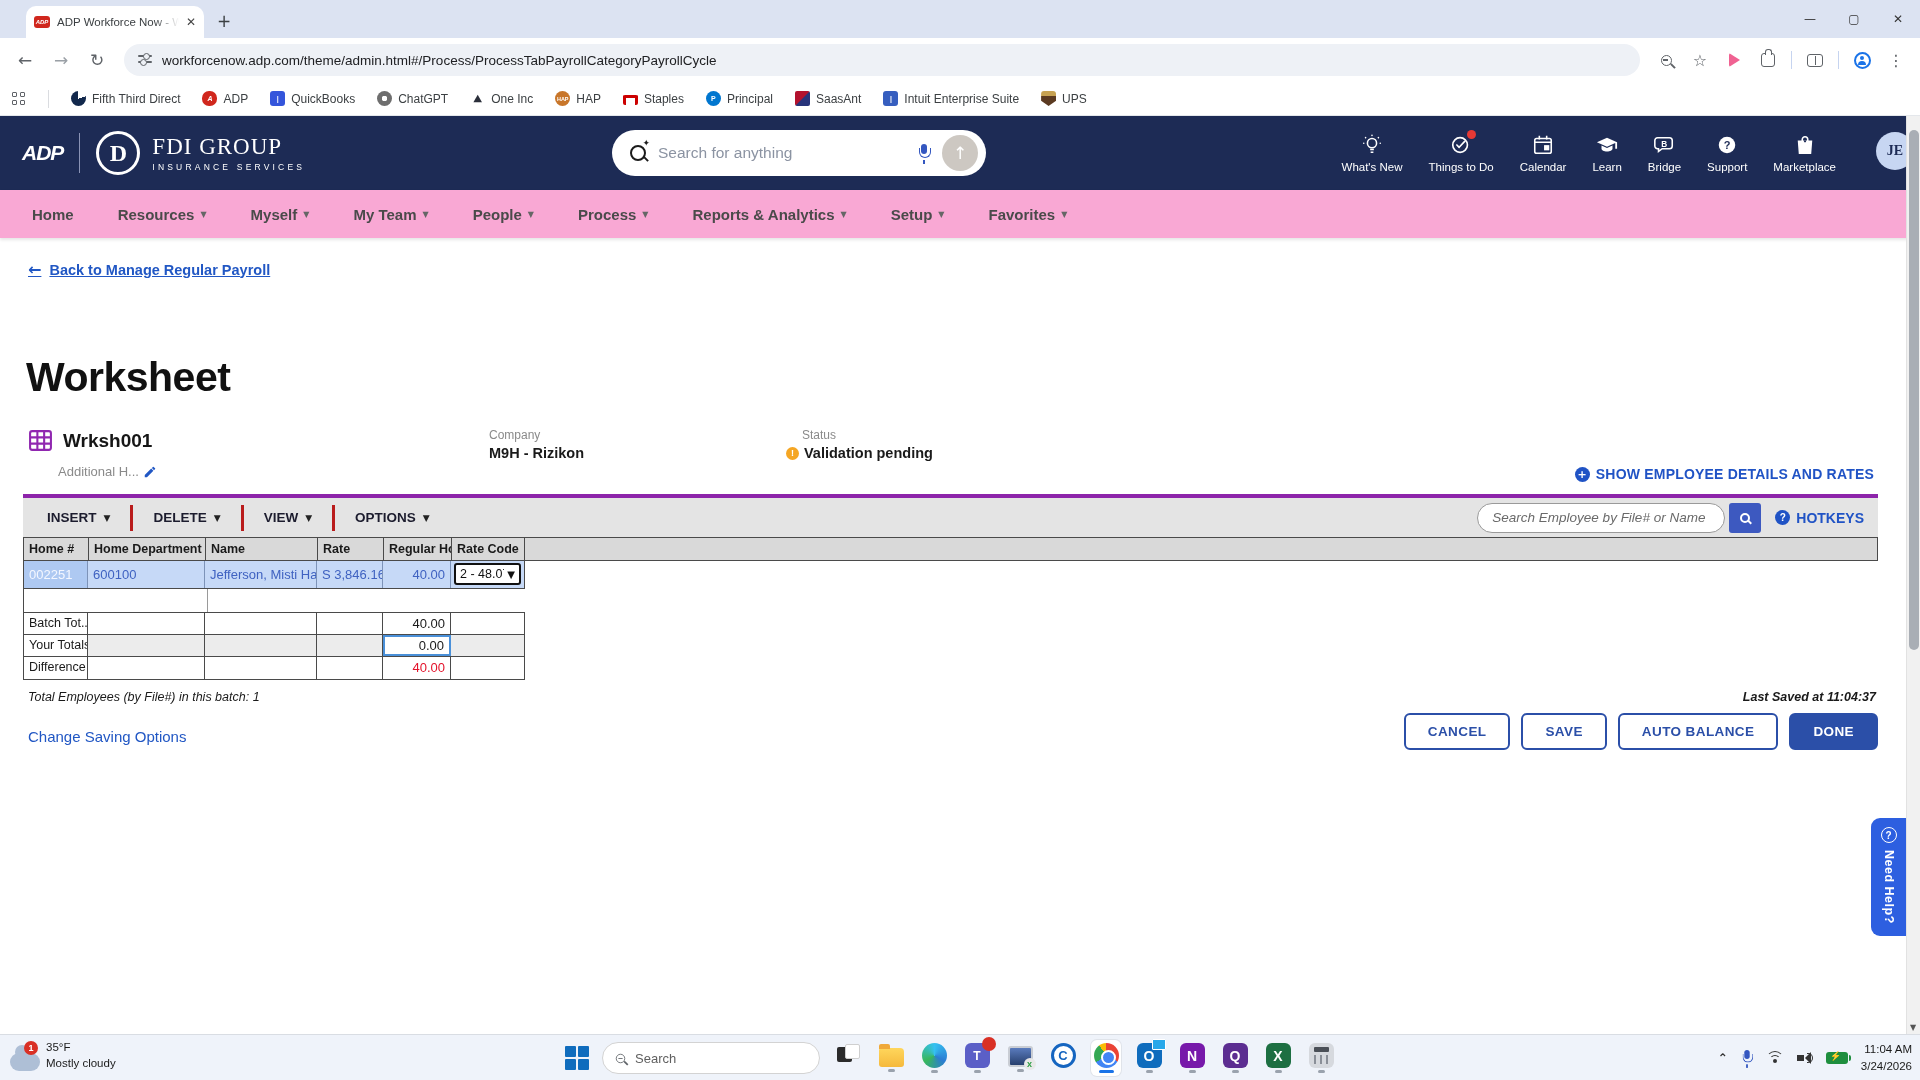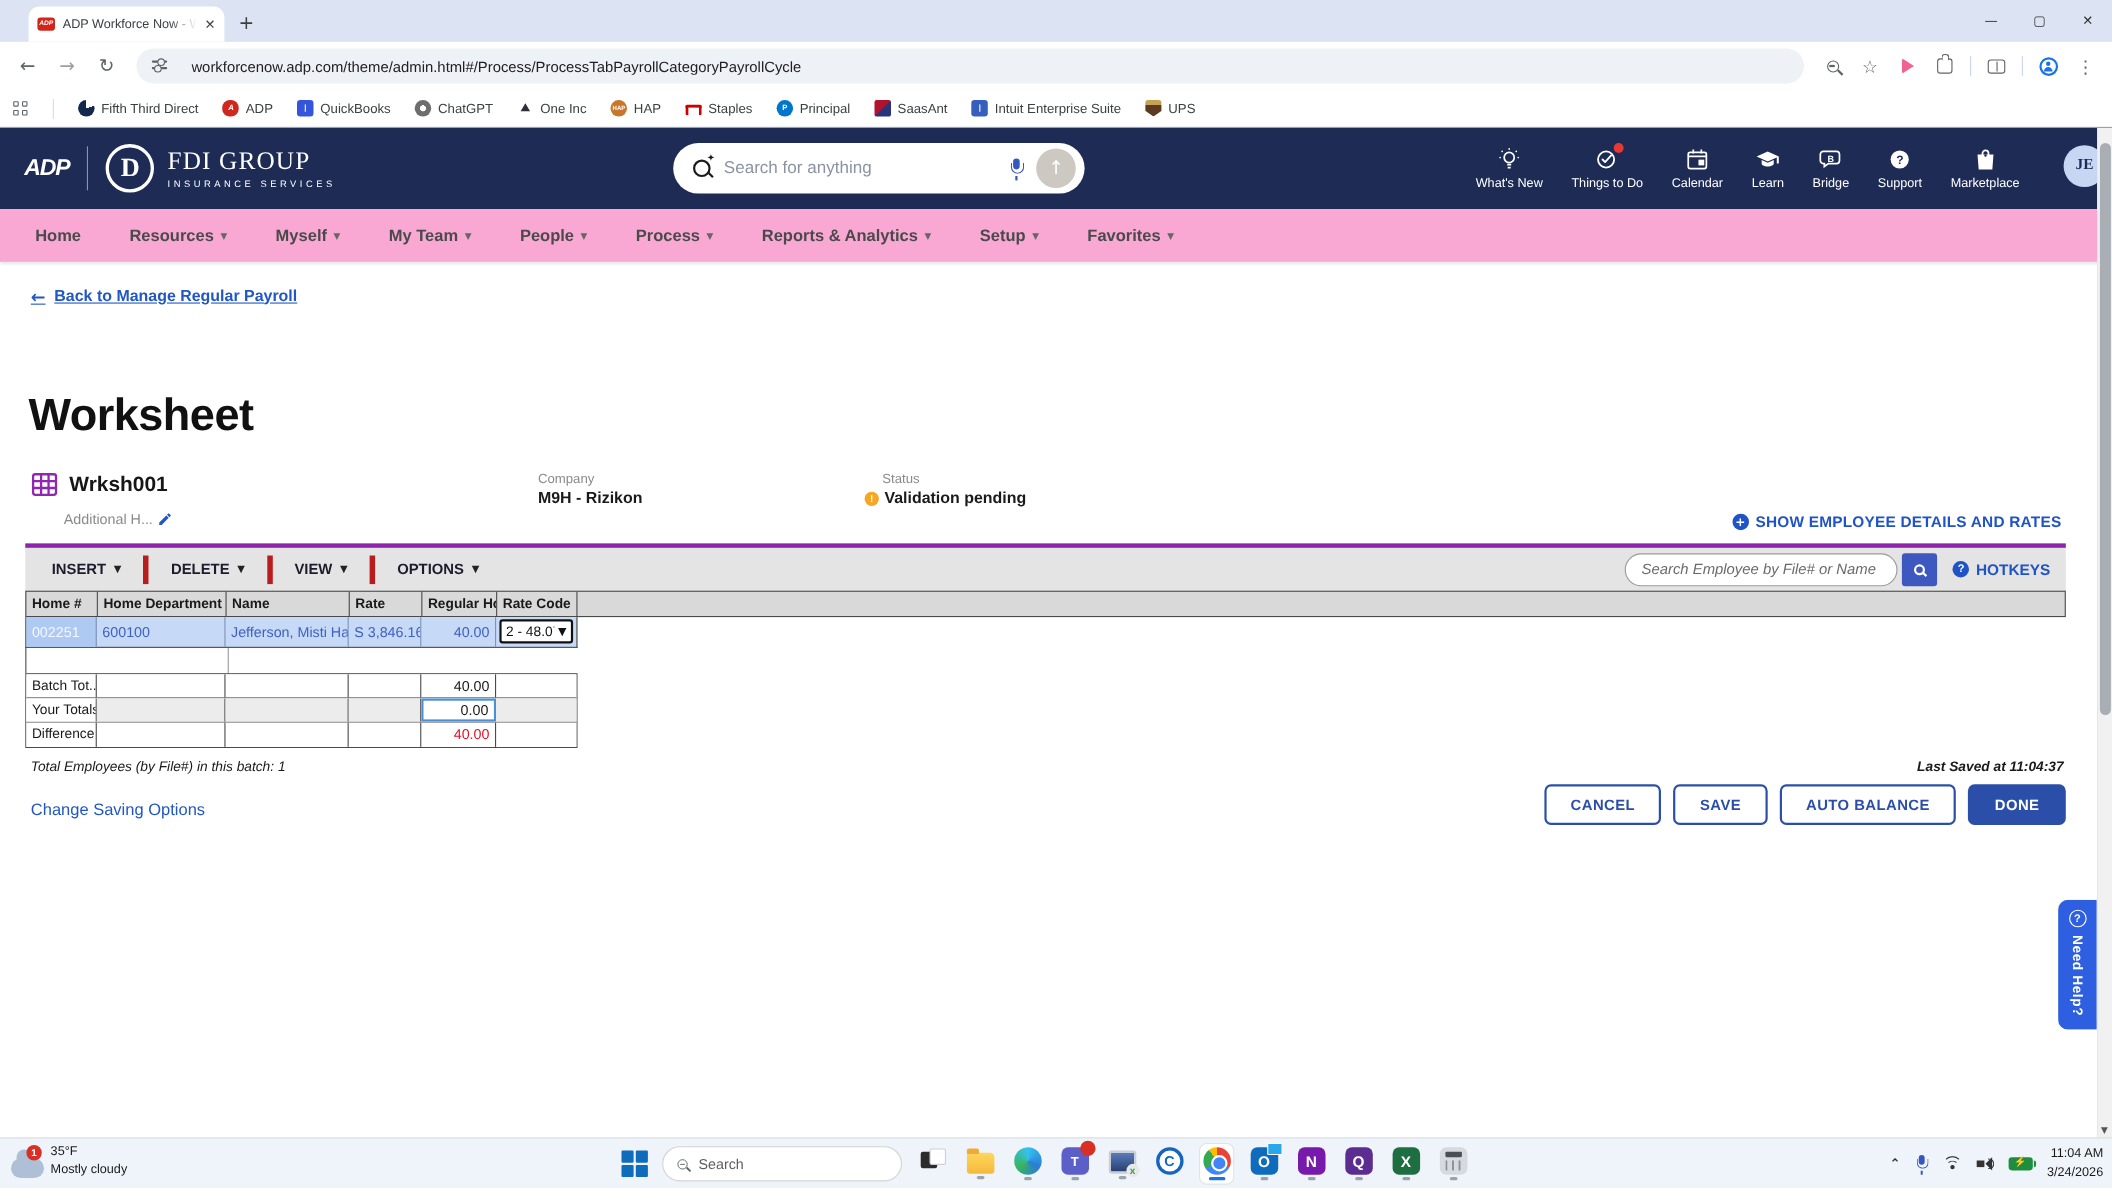--- a/index.html
+++ b/index.html
@@ -17,21 +17,21 @@
     -webkit-mask-image:linear-gradient(90deg,#000 80%,transparent); mask-image:linear-gradient(90deg,#000 80%,transparent); }
   .tab-close { font-size:12px; color:#444; cursor:default; }
   .newtab-btn { position:absolute; left:212px; bottom:7px; font-size:17px; color:#3c4043; width:24px; text-align:center; }
   .win-controls { position:absolute; right:0; top:0; height:38px; display:flex; }
   .win-controls span { width:44px; display:flex; align-items:center; justify-content:center; font-size:12px; color:#333; }
 
   .browser-toolbar { height:44px; background:#fff; display:flex; align-items:center; padding:0 10px; gap:6px; }
   .navbtn { font-size:17px; color:#5f6368; width:30px; height:30px; display:flex; align-items:center; justify-content:center; border-radius:50%; }
   .navbtn.fwd { color:#9aa0a6; }
   .urlbar { flex:1; height:32px; background:#eef1f6; border-radius:16px; display:flex; align-items:center;
-    padding:0 14px; gap:22px; margin:0 6px; }
+    padding:0 14px; gap:10px; margin:0 6px; }
   .siteinfo { width:14px; height:12px; position:relative; }
   .siteinfo i { position:absolute; left:0; right:0; height:2px; background:#5f6368; border-radius:2px; }
   .siteinfo i:nth-child(1){ top:1px; } .siteinfo i:nth-child(2){ top:7px; }
   .siteinfo i:nth-child(1)::after { content:""; position:absolute; right:2px; top:-2px; width:5px; height:5px; border:1.5px solid #5f6368; border-radius:50%; background:#eef1f6; }
   .siteinfo i:nth-child(2)::after { content:""; position:absolute; left:2px; top:-2px; width:5px; height:5px; border:1.5px solid #5f6368; border-radius:50%; background:#eef1f6; }
   .url-text { font-size:13.5px; color:#202124; white-space:nowrap; overflow:hidden; }
   .mag { width:11px; height:11px; border:1.8px solid #5f6368; border-radius:50%; position:relative; display:inline-block; }
   .mag::after { content:""; position:absolute; width:6px; height:1.8px; background:#5f6368; transform:rotate(45deg); right:-5px; bottom:-2px; }
   .mag::before { content:""; position:absolute; width:5px; height:1.6px; background:#5f6368; left:1.5px; top:3.6px; }
   .tb-icon { width:28px; display:flex; align-items:center; justify-content:center; color:#5f6368; font-size:16px; }
@@ -104,21 +104,21 @@
   .warn-ic { width:13px; height:13px; border-radius:50%; background:#f5a623; color:#fff; font-size:9px; font-weight:bold;
     display:flex; align-items:center; justify-content:center; flex:none; }
   .show-details { position:absolute; right:46px; top:228px; font-size:14px; font-weight:bold; color:#2053c5;
     display:flex; align-items:center; gap:6px; letter-spacing:.2px; }
   .plus-circle { width:15px; height:15px; border-radius:50%; background:#2053c5; color:#fff; font-size:11px;
     display:flex; align-items:center; justify-content:center; }
 
   .grid-toolbar { position:absolute; left:23px; top:256px; width:1855px; height:43px; background:#e4e4e4;
     border-top:4px solid #8d24aa; display:flex; align-items:center; padding:0 4px; }
   .gt-btn { font-size:13.5px; font-weight:bold; color:#1c1c2e; padding:0 20px; height:26px; display:flex;
-    align-items:center; gap:7px; border-right:5px solid #b91c1c; }
+    align-items:center; gap:7px; border-right:3px solid #b91c1c; }
   .gt-caret { font-size:9px; color:#222; }
   .gt-right { margin-left:auto; display:flex; align-items:center; gap:14px; padding-right:10px; }
   .emp-search { width:248px; height:30px; border:1px solid #9a9a9a; border-radius:15px; background:#fff;
     font-style:italic; font-size:13.5px; color:#6a6a6a; padding:0 14px; outline:none; font-family:inherit; }
   .emp-search::placeholder { color:#6a6a6a; }
   .search-btn { width:32px; height:30px; background:#3d59c0; border-radius:3px; display:flex; align-items:center;
     justify-content:center; margin-left:-10px; }
   .mag-white { width:10px; height:10px; border:2px solid #fff; border-radius:50%; position:relative; }
   .mag-white::after { content:""; position:absolute; width:5px; height:2px; background:#fff; transform:rotate(45deg); right:-4px; bottom:-2px; }
   .hotkeys { font-size:14px; font-weight:bold; color:#2053c5; display:flex; align-items:center; gap:6px; }

